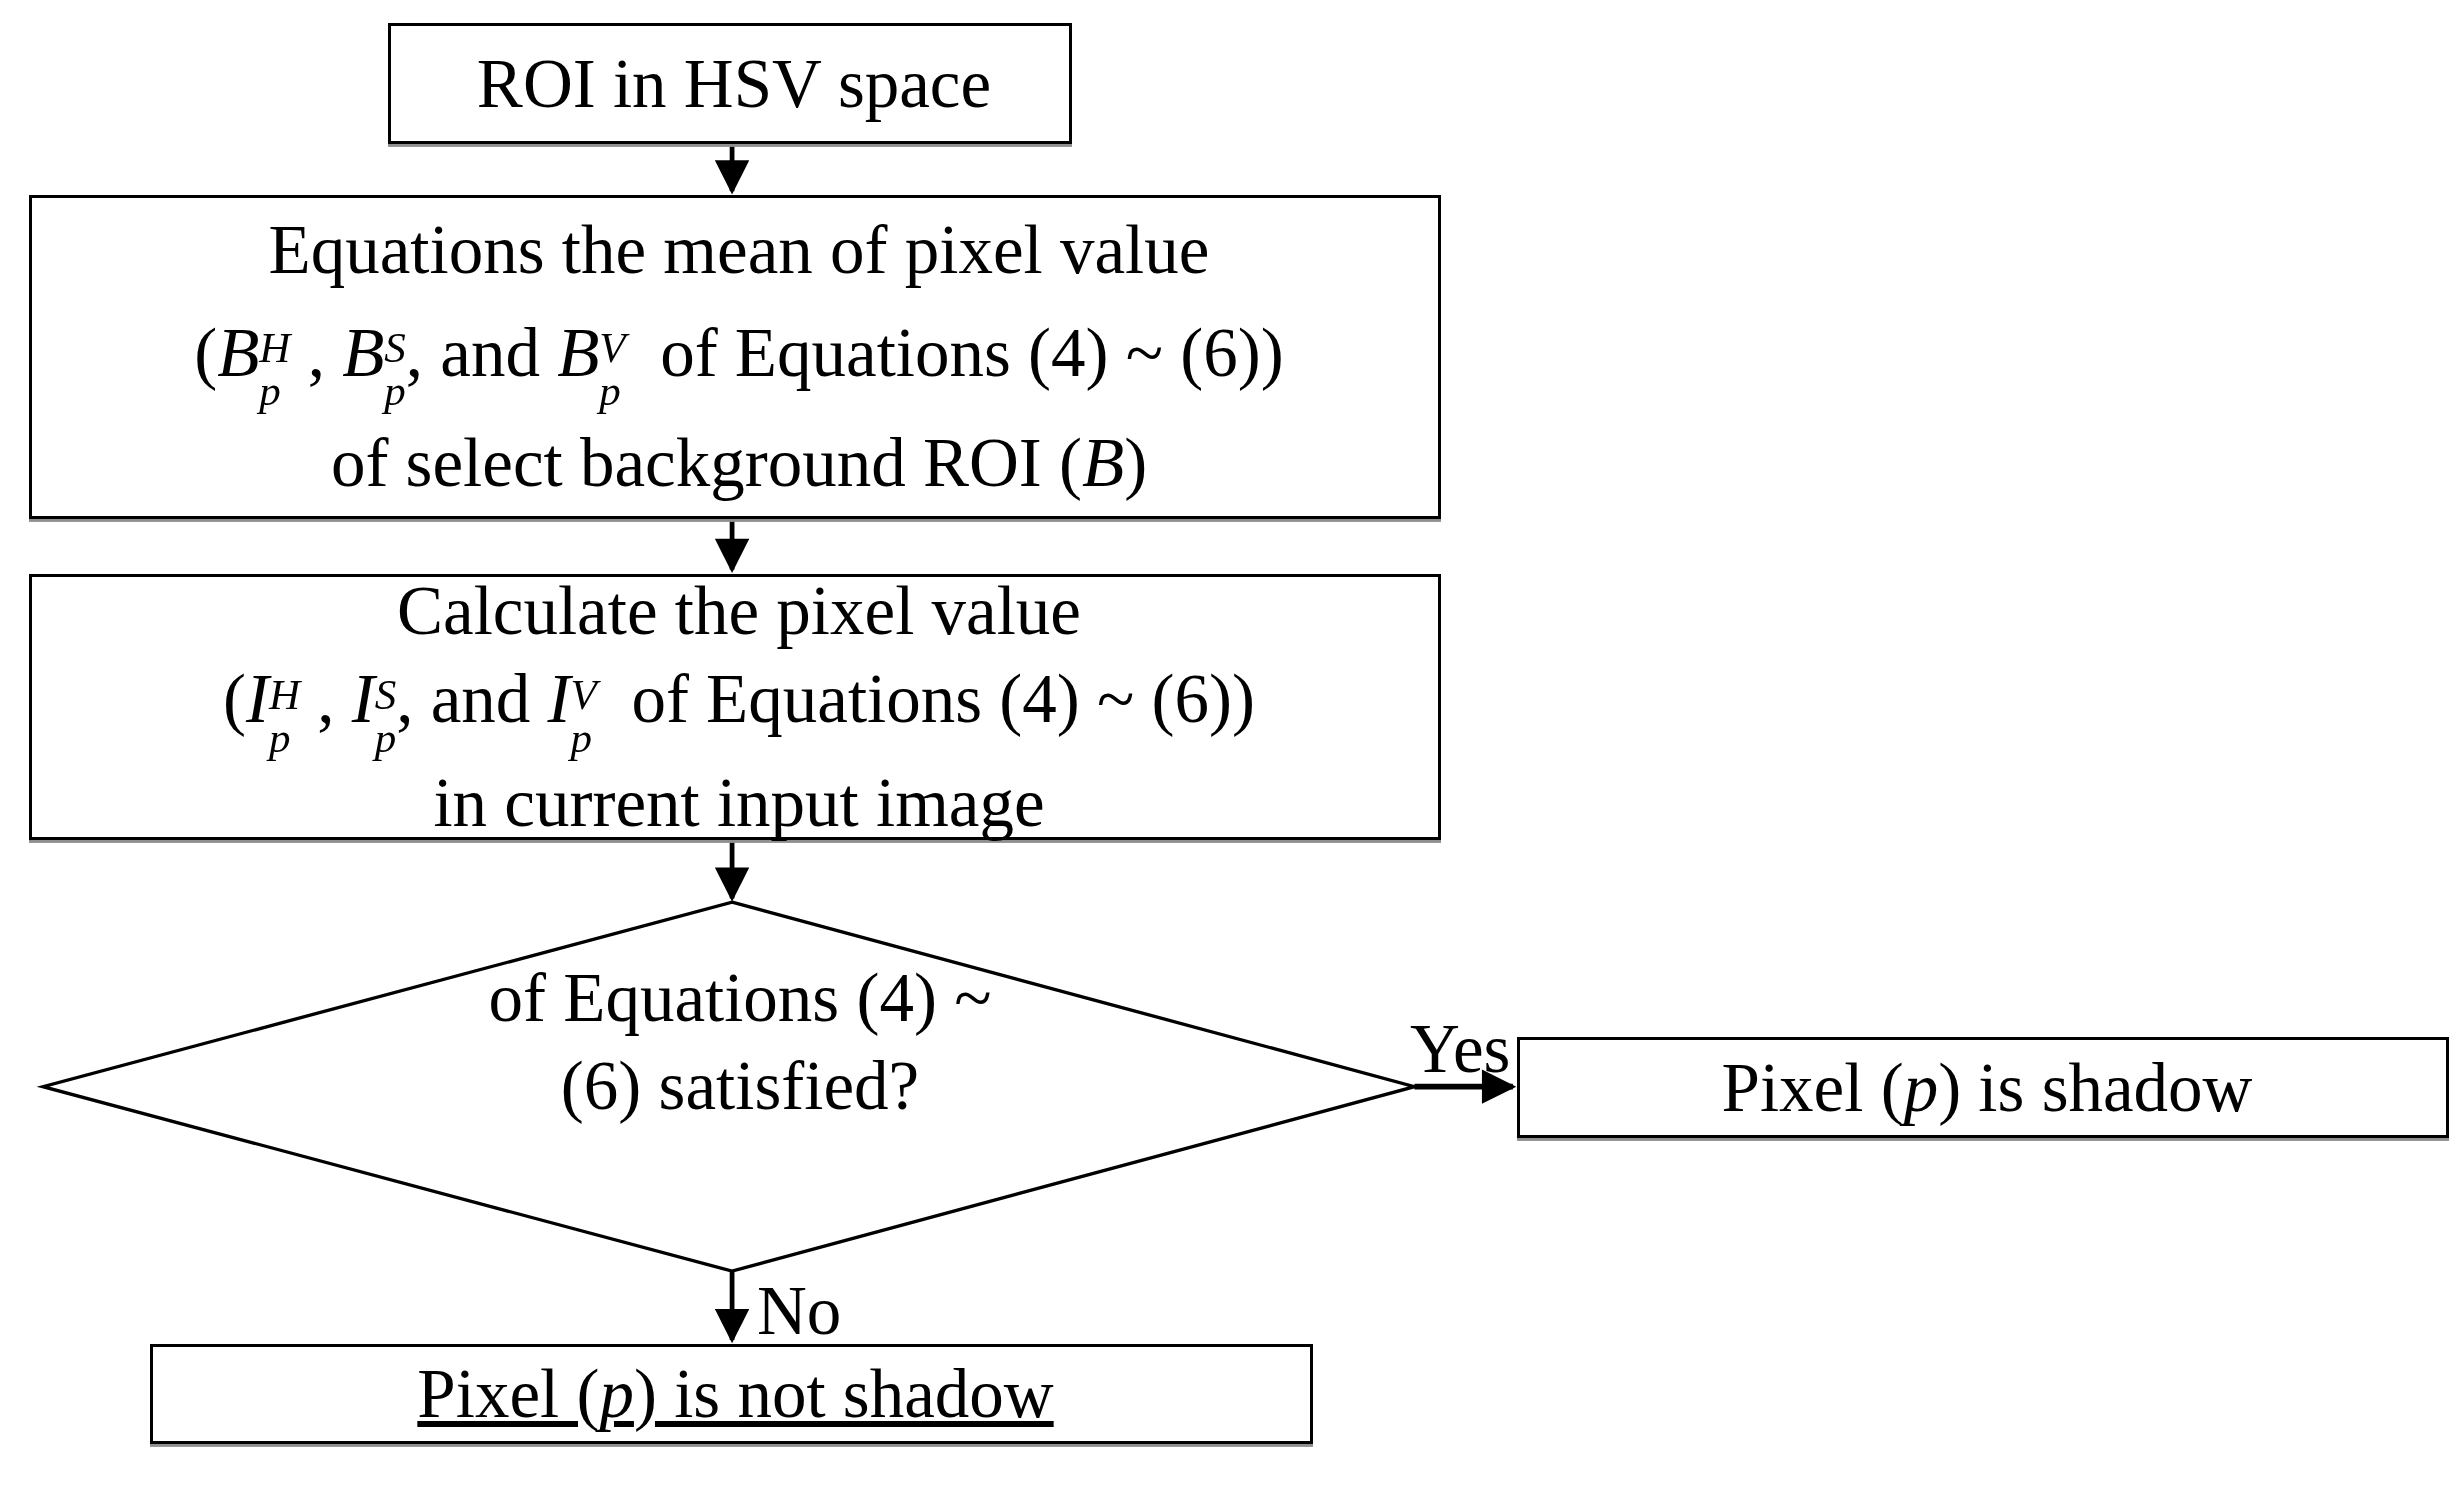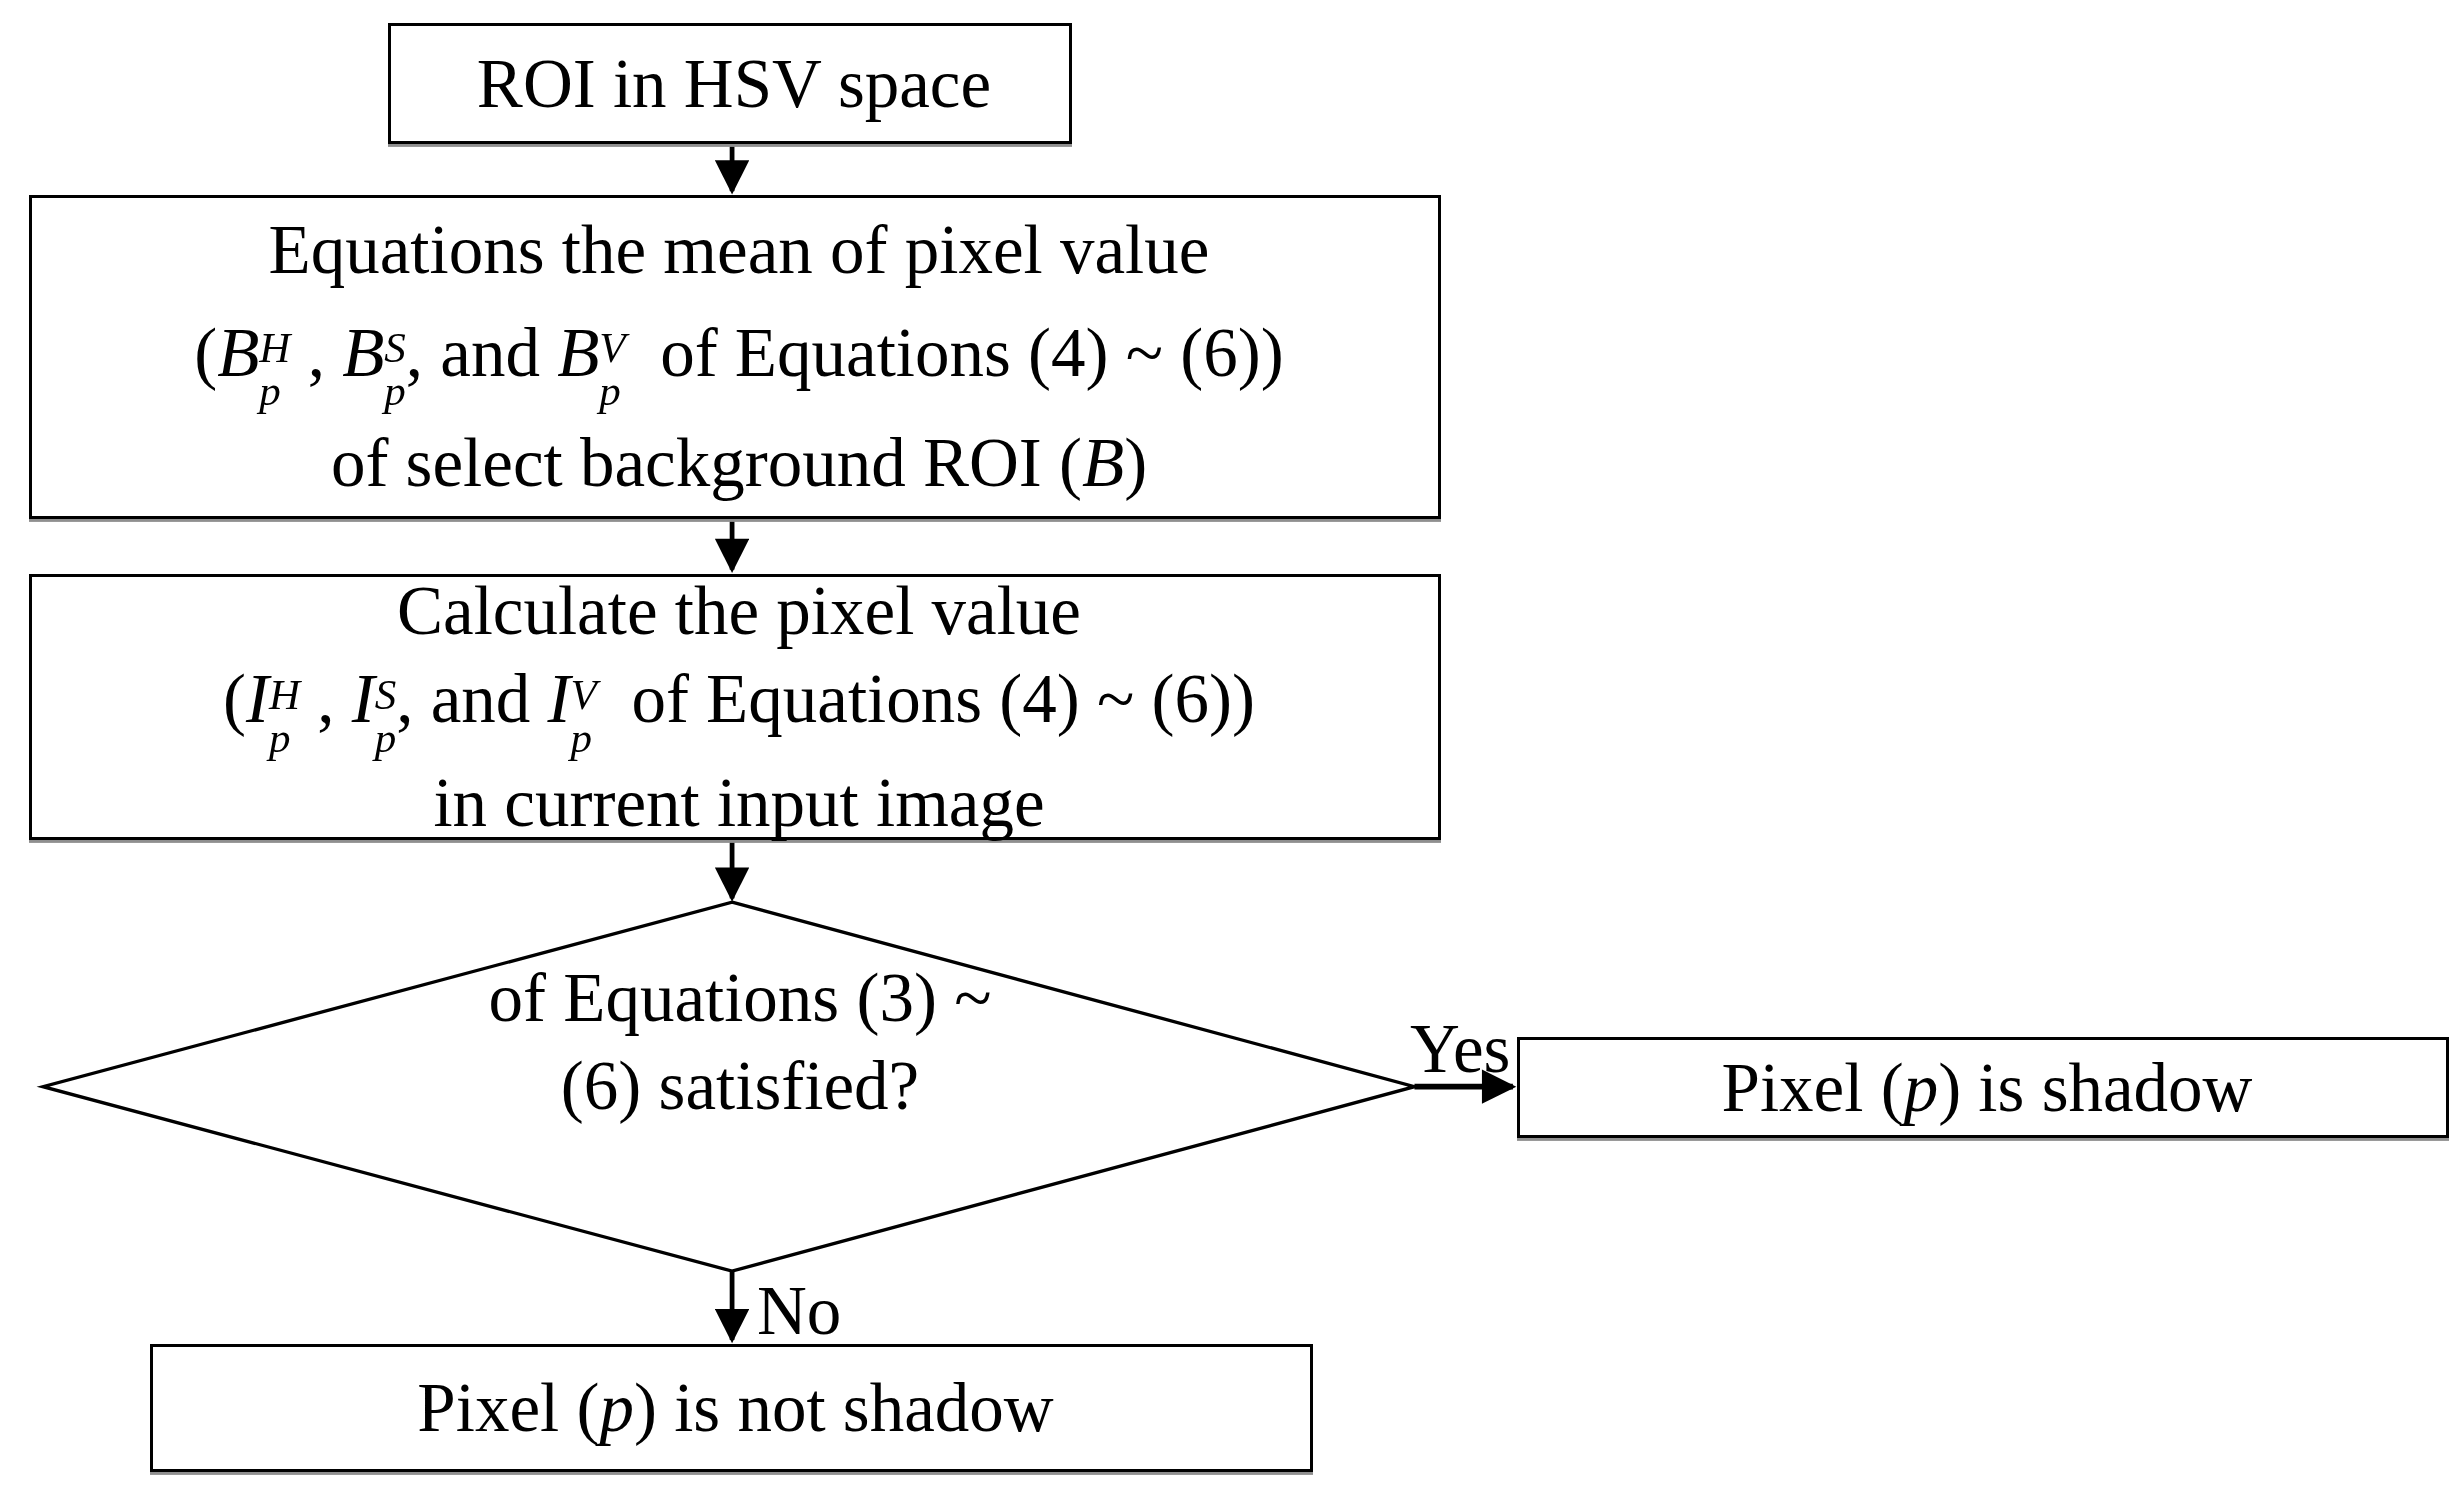--- a/index.html
+++ b/index.html
@@ -66,29 +66,29 @@
     <div class="line rich-line">of select background ROI (<span class="mvar"><span class="base">B</span></span>)</div>
   </div>
 
   <div class="box txt" id="box-calc-pixel" style="left:29px; top:574px; width:1412px; height:266px;">
     <div class="line rich-line">Calculate the pixel value</div>
     <div class="line rich-line">(<span class="mvar"><span class="base">I</span><span class="stack"><span class="sup">H</span><span class="sub">p</span></span></span> , <span class="mvar"><span class="base">I</span><span class="stack"><span class="sup">S</span><span class="sub">p</span></span></span>, and <span class="mvar"><span class="base">I</span><span class="stack"><span class="sup">V</span><span class="sub">p</span></span></span>  of Equations (4) ~ (6))</div>
     <div class="line rich-line">in current input image</div>
   </div>
 
   <div class="diamond-text">
-    <div class="line">of Equations (3) ~</div>
+    <div class="line">of Equations (4) ~</div>
     <div class="line">(6) satisfied?</div>
   </div>
 
   <div class="edge-label" id="label-yes">Yes</div>
   <div class="edge-label" id="label-no">No</div>
 
   <div class="box txt" id="box-shadow" style="left:1517px; top:1037px; width:932px; height:101px;">
     <div class="line rich-line single">Pixel (<span class="mvar"><span class="base">p</span></span>) is shadow</div>
   </div>
 
-  <div class="box txt" id="box-not-shadow" style="left:150px; top:1344px; width:1163px; height:128px;">
+  <div class="box txt" id="box-not-shadow" style="left:150px; top:1344px; width:1163px; height:100px;text-decoration:underline;">
     <div class="line rich-line single">Pixel (<span class="mvar"><span class="base">p</span></span>) is not shadow</div>
   </div>
 
 </div>
 
 
 </body></html>

